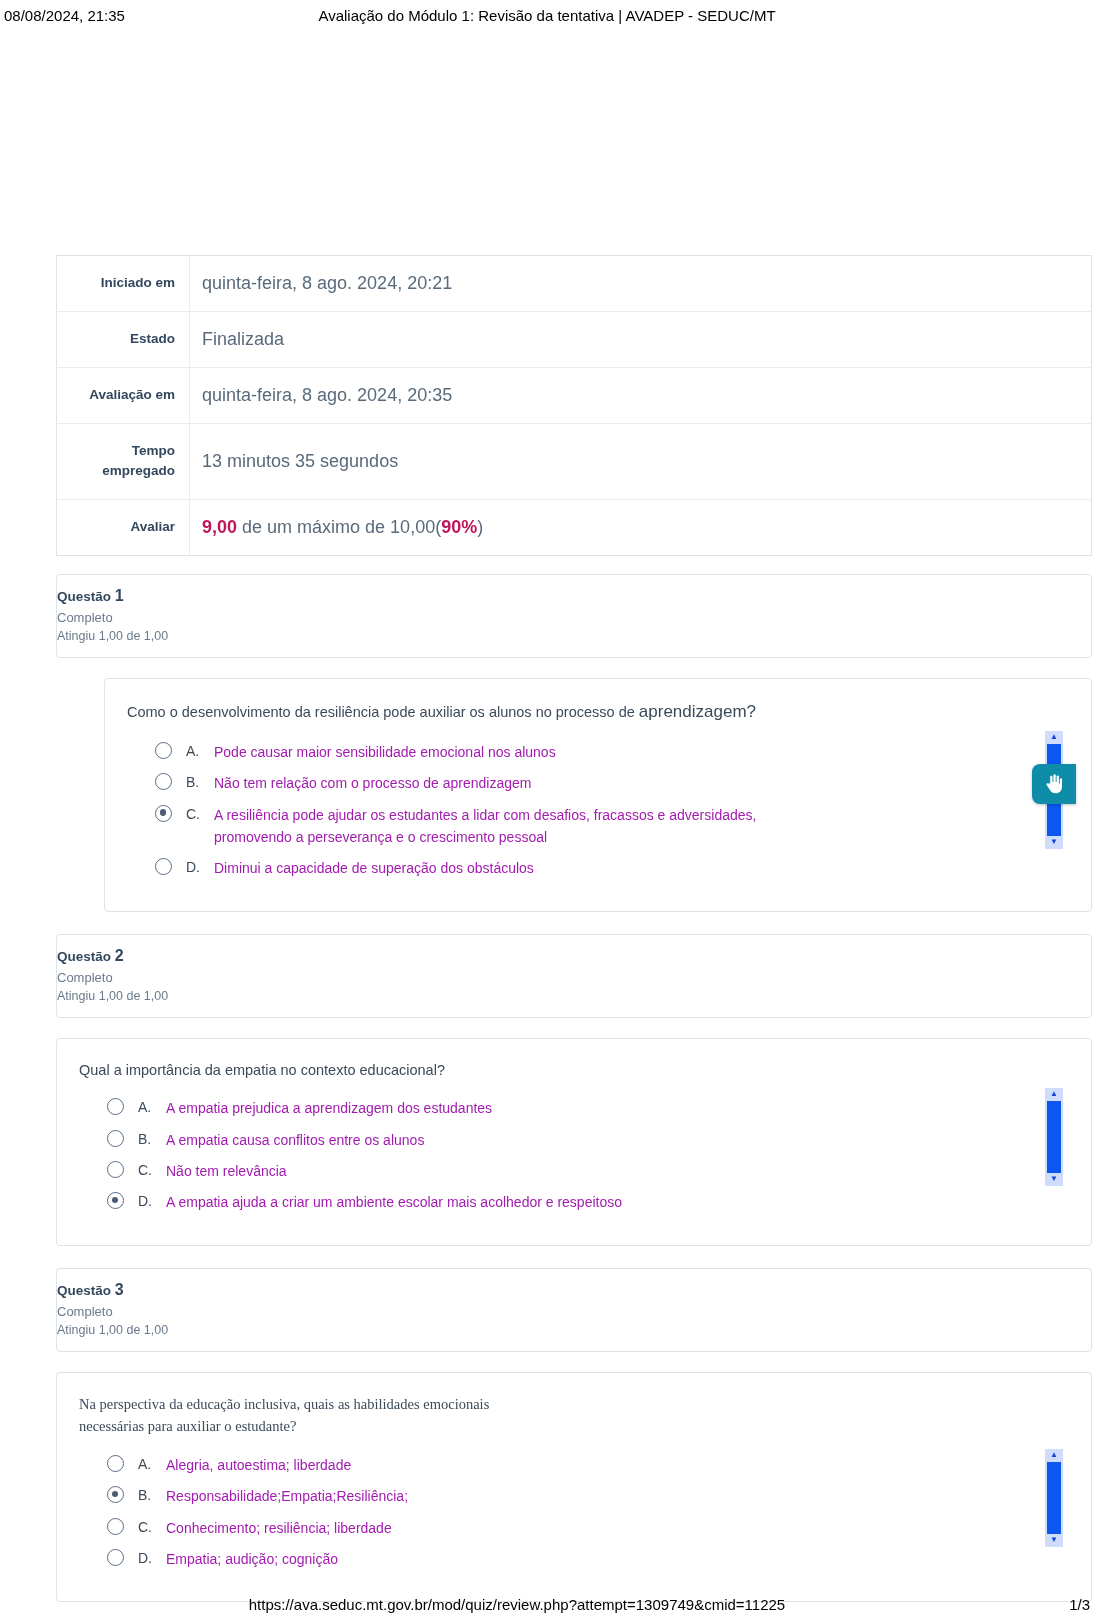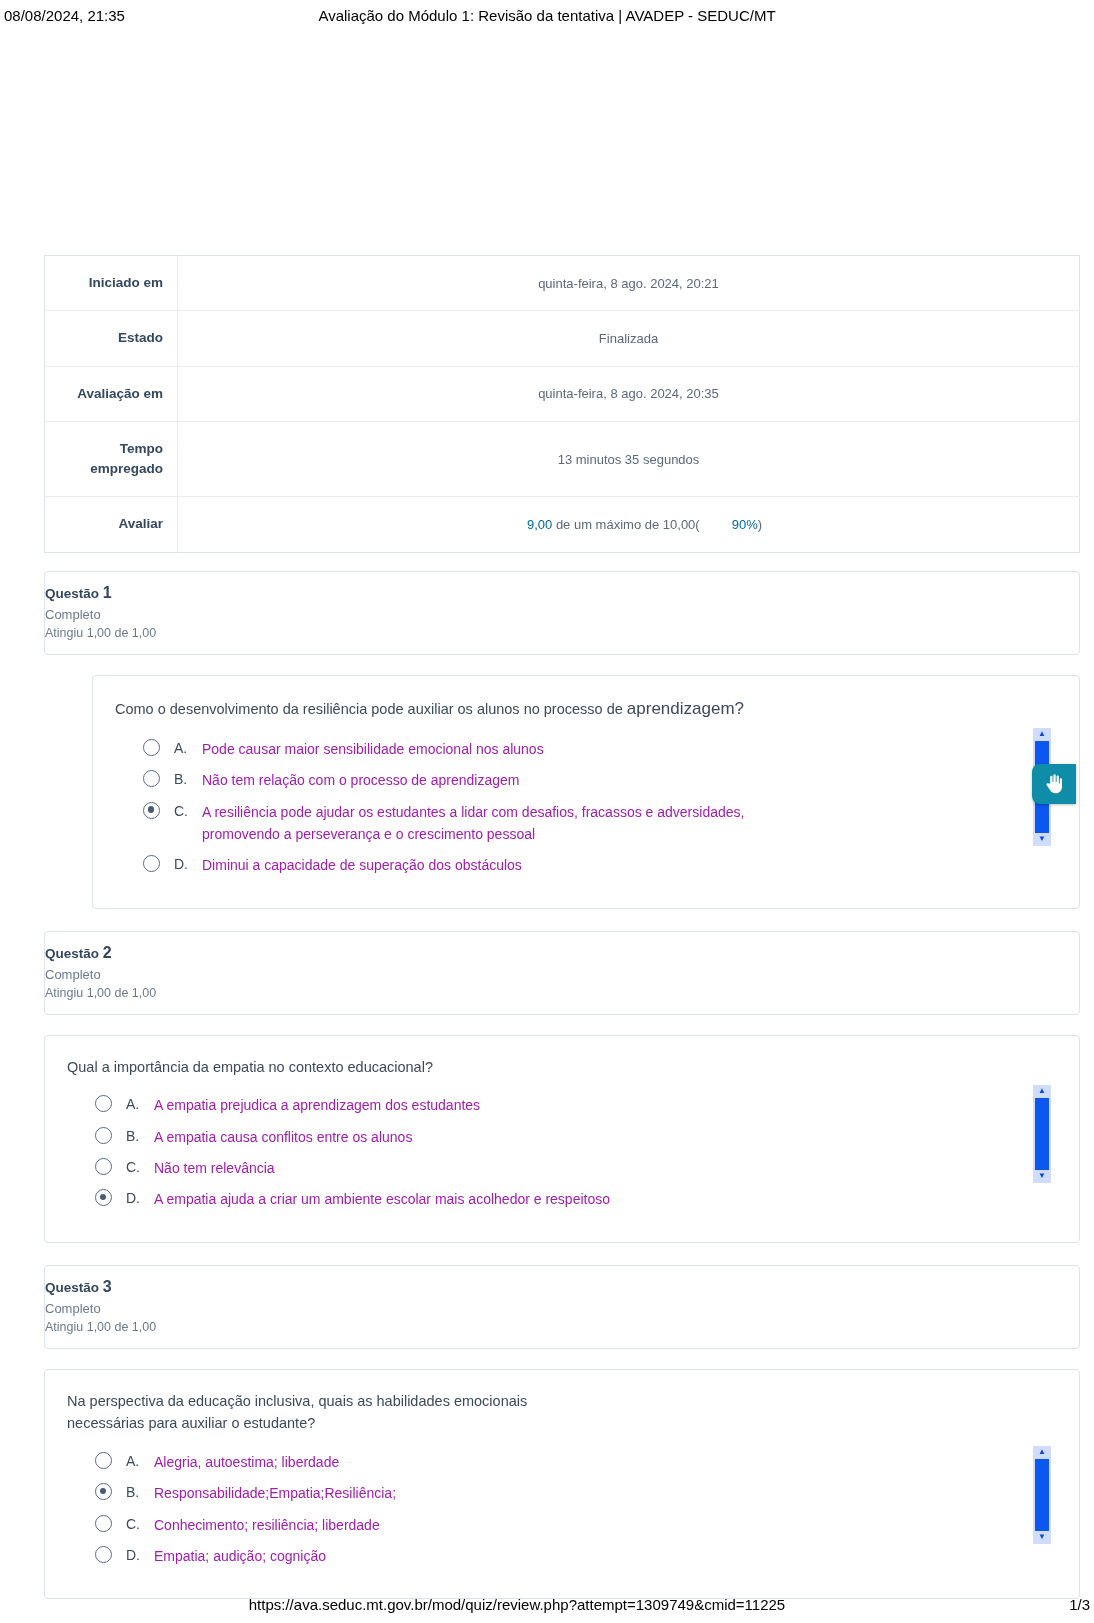--- a/index.html
+++ b/index.html
@@ -42,21 +42,21 @@
     color: #000;
     padding: 0 4px;
   }
   .print-footer .pf-url { flex: 1; text-align: center; white-space: nowrap; }
   .print-footer .pf-page { width: 60px; text-align: right; }
 
   
   .content {
     position: absolute;
     top: 255px;
-    left: 44px;
+    left: 56px;
     width: 1036px;
   }
 
   
   .summary-table {
     width: 100%;
     border: 1px solid #dde3ea;
     border-collapse: collapse;
     background: #fff;
     margin-bottom: 18px;
@@ -68,28 +68,28 @@
     text-align: right;
     vertical-align: middle;
     font-size: 13.5px;
     font-weight: bold;
     color: #33485e;
     padding: 17px 14px 17px 8px;
     border-right: 1px solid #e9edf2;
     line-height: 1.5;
   }
   .summary-table td {
-    text-align: center;
+    text-align: left;
     vertical-align: middle;
-    font-size: 13px;
+    font-size: 18px;
     color: #5a6a7b;
     padding: 17px 12px;
     font-weight: 400;
   }
-  .summary-table td b { color: #0369a1; font-weight: normal; margin-left: 32px; }
+  .summary-table td b { color: #be185d; font-weight: bold; }
 
   
   .qinfo {
     border: 1px solid #dde3ea;
     border-radius: 4px;
     background: #fff;
     padding: 12px 16px 14px 0;
     margin-bottom: 20px;
   }
   .qinfo .qnum {
@@ -318,21 +318,21 @@
     </div>
   </div>
 
   <div class="qinfo">
     <div class="qnum"><span>Questão </span><span class="n">3</span></div>
     <div class="qstate">Completo</div>
     <div class="qgrade">Atingiu 1,00 de 1,00</div>
   </div>
 
   <div class="qbody" style="min-height:186px;">
-    <div class="qtext" style="max-width:470px;">Na perspectiva da educação inclusiva, quais as habilidades emocionais necessárias para auxiliar o estudante?</div>
+    <div class="qtext" style="max-width:470px;font-family:Liberation Serif, serif;">Na perspectiva da educação inclusiva, quais as habilidades emocionais necessárias para auxiliar o estudante?</div>
     <div class="answers">
       <div class="answer">
         <span class="radio"></span>
         <span class="ans-letter">A.</span>
         <span class="ans-text">Alegria, autoestima; liberdade</span>
       </div>
       <div class="answer">
         <span class="radio checked"></span>
         <span class="ans-letter">B.</span>
         <span class="ans-text">Responsabilidade;Empatia;Resiliência;</span>

